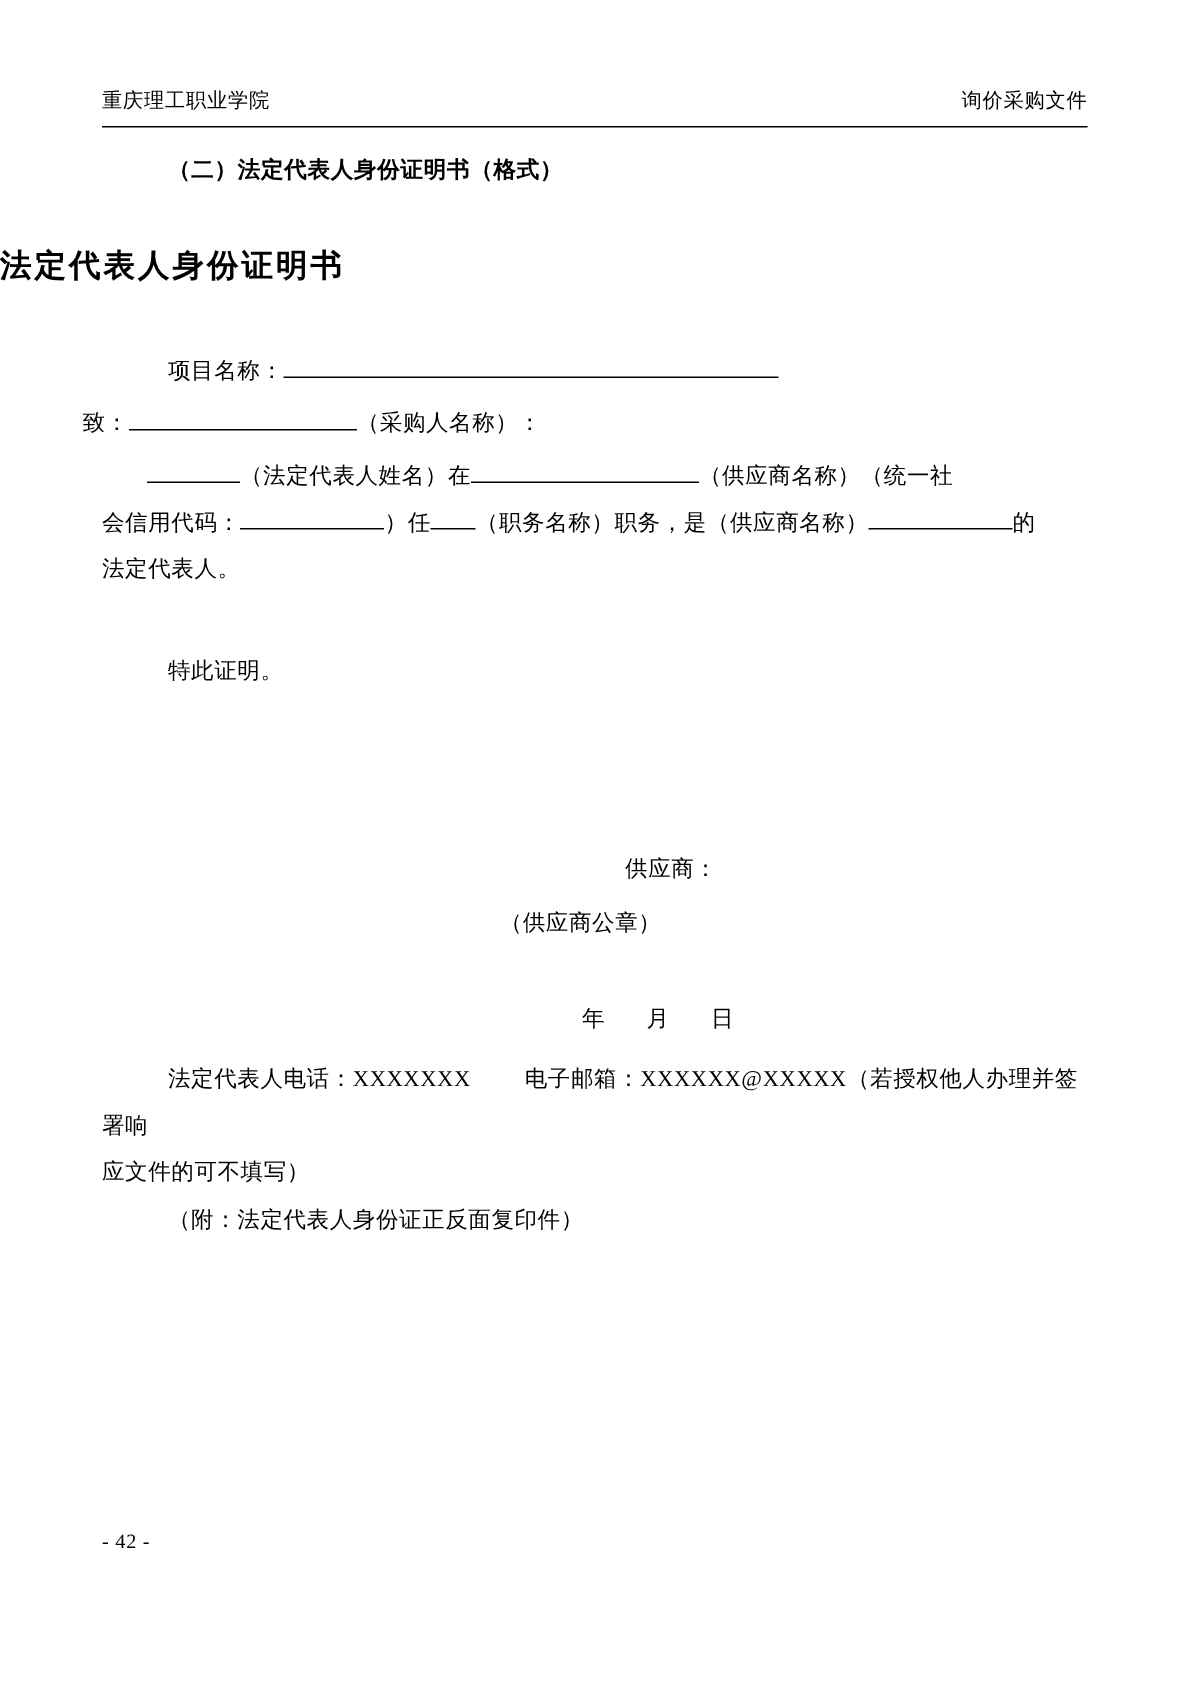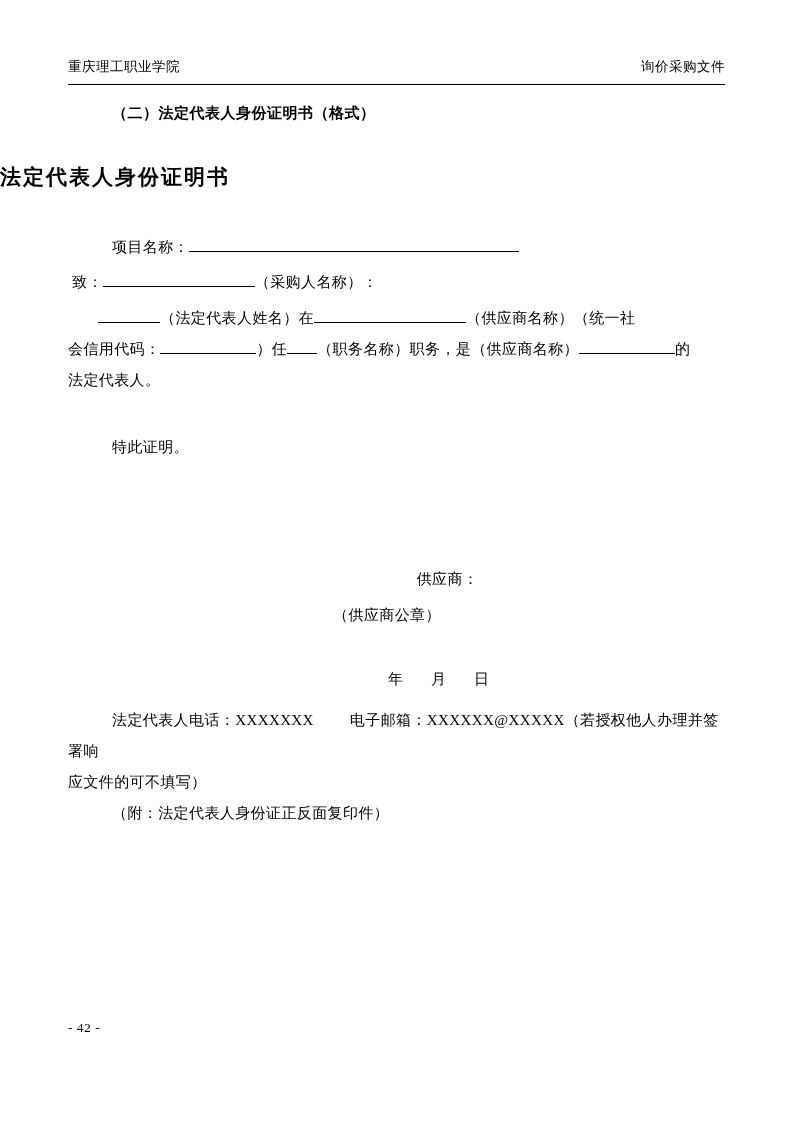--- a/index.html
+++ b/index.html
@@ -83,21 +83,21 @@
   }
   .b-project  { width: 330px; }
   .b-to       { width: 152px; }
   .b-name     { width: 62px;  }
   .b-supplier { width: 152px; }
   .b-credit   { width: 96px;  }
   .b-post     { width: 30px;  }
   .b-supplier2{ width: 96px;  }
 
   .l-project { left: 112px; top: 235px; }
-  .l-to      { left: 72px;  top: 270px; }
+  .l-to      { left: 55px;  top: 270px; }
 
   .para {
     position: absolute;
     left: 68px;
     top: 303px;
     width: 657px;
     font-size: 15px;
     line-height: 31px;
     letter-spacing: 0.4px;
   }

